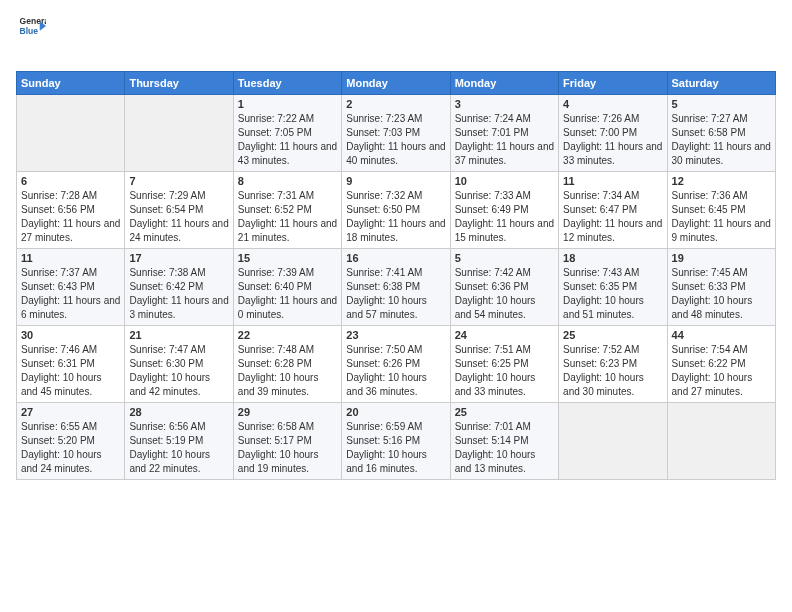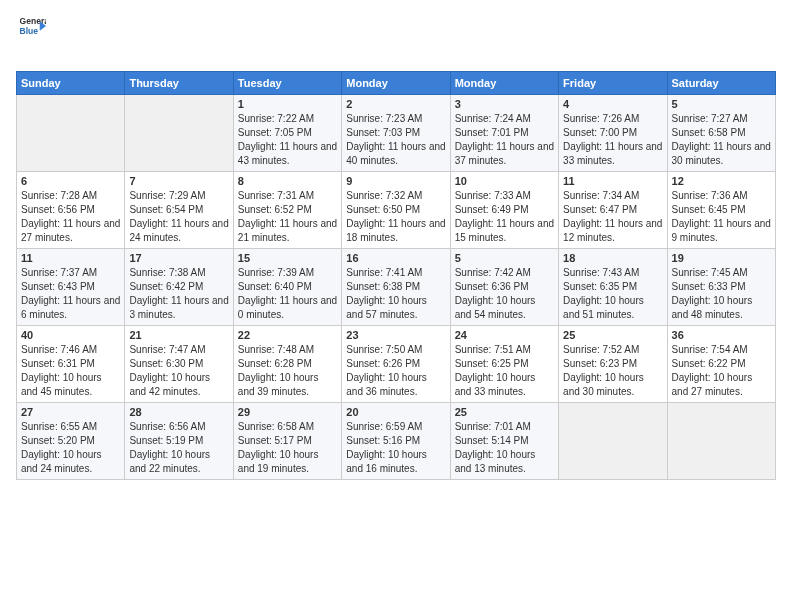--- a/index.html
+++ b/index.html
@@ -207,21 +207,21 @@
             <span class="day-num">18</span>
             <div class="day-detail">Sunrise: 7:43 AM<br>Sunset: 6:35 PM<br>Daylight: 10 hours and 51 minutes.</div>
           </td>
           <td>
             <span class="day-num">19</span>
             <div class="day-detail">Sunrise: 7:45 AM<br>Sunset: 6:33 PM<br>Daylight: 10 hours and 48 minutes.</div>
           </td>
         </tr>
         <tr>
           <td>
-            <span class="day-num">40</span>
+            <span class="day-num">30</span>
             <div class="day-detail">Sunrise: 7:46 AM<br>Sunset: 6:31 PM<br>Daylight: 10 hours and 45 minutes.</div>
           </td>
           <td>
             <span class="day-num">21</span>
             <div class="day-detail">Sunrise: 7:47 AM<br>Sunset: 6:30 PM<br>Daylight: 10 hours and 42 minutes.</div>
           </td>
           <td>
             <span class="day-num">22</span>
             <div class="day-detail">Sunrise: 7:48 AM<br>Sunset: 6:28 PM<br>Daylight: 10 hours and 39 minutes.</div>
           </td>
@@ -231,21 +231,21 @@
           </td>
           <td>
             <span class="day-num">24</span>
             <div class="day-detail">Sunrise: 7:51 AM<br>Sunset: 6:25 PM<br>Daylight: 10 hours and 33 minutes.</div>
           </td>
           <td>
             <span class="day-num">25</span>
             <div class="day-detail">Sunrise: 7:52 AM<br>Sunset: 6:23 PM<br>Daylight: 10 hours and 30 minutes.</div>
           </td>
           <td>
-            <span class="day-num">36</span>
+            <span class="day-num">44</span>
             <div class="day-detail">Sunrise: 7:54 AM<br>Sunset: 6:22 PM<br>Daylight: 10 hours and 27 minutes.</div>
           </td>
         </tr>
         <tr>
           <td>
             <span class="day-num">27</span>
             <div class="day-detail">Sunrise: 6:55 AM<br>Sunset: 5:20 PM<br>Daylight: 10 hours and 24 minutes.</div>
           </td>
           <td>
             <span class="day-num">28</span>

